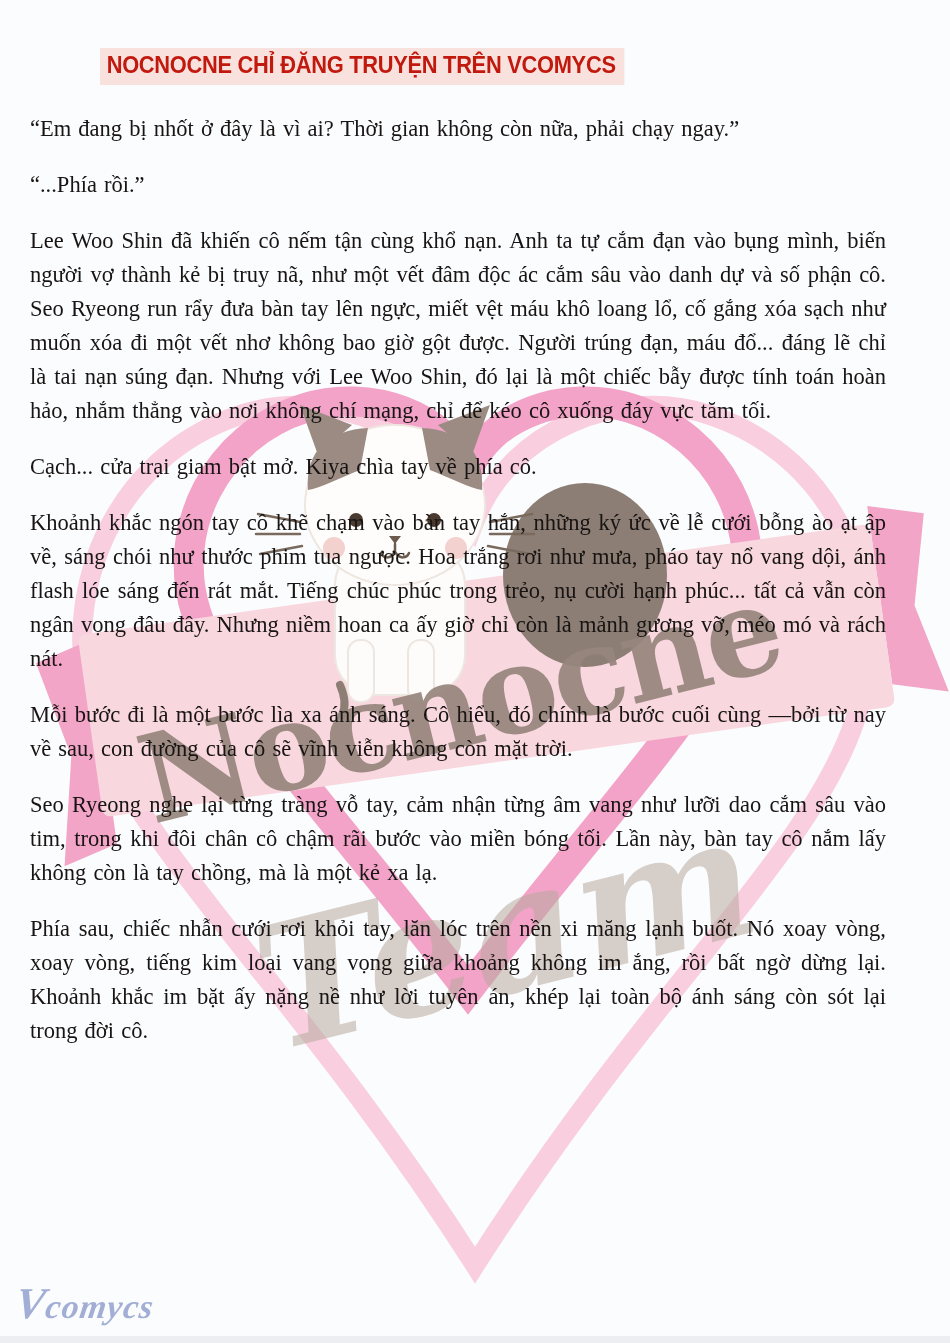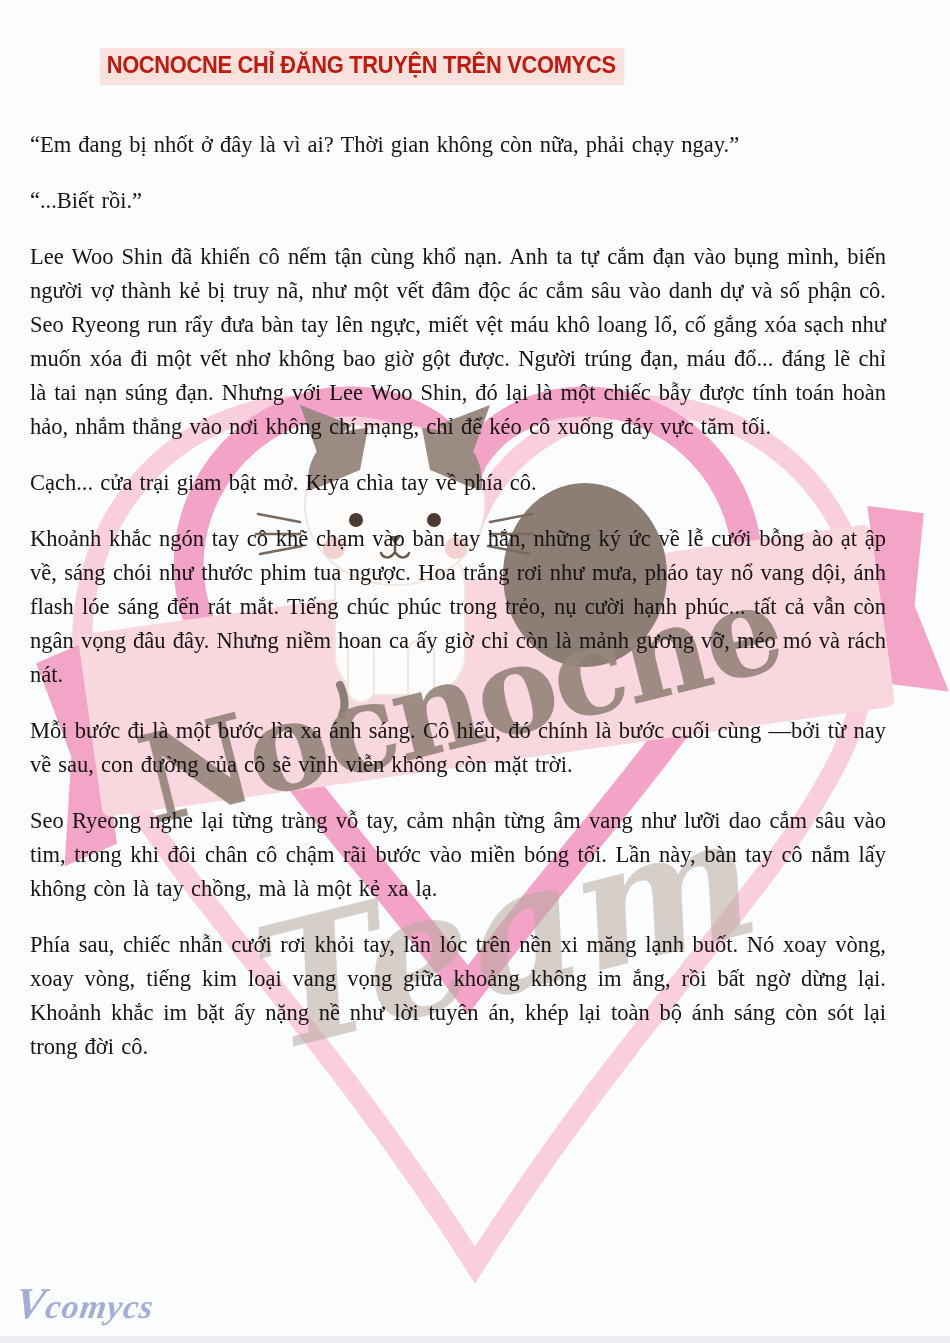--- a/index.html
+++ b/index.html
@@ -3,21 +3,21 @@
 <meta charset="utf-8">
 <style>
   html,body{margin:0;padding:0;}
   body{background:#e9eaee;font-family:"Liberation Serif","DejaVu Serif",serif;}
   .page{
     position:relative;width:950px;height:1343px;margin:0 auto;
     background:#fbfcfd;overflow:hidden;
   }
   .watermark{position:absolute;left:0;top:0;z-index:0;pointer-events:none;}
   .content{position:relative;z-index:1;}
-  .header{margin:48px 0 16px 100px;}
+  .header{margin:48px 0 0 100px;}
   .notice{
     display:inline-block;
     font-family:"Liberation Sans","DejaVu Sans",sans-serif;
     font-weight:700;font-size:23px;line-height:1.3;
     color:#c2190e;background:#f9e2de;
     padding:3px 9px 4px 7px;
     transform:scaleX(0.95);transform-origin:left center;
     letter-spacing:-0.3px;
   }
   article{padding:27px 64px 0 30px;}
@@ -89,21 +89,21 @@
     <text x="470" y="745" text-anchor="middle" font-family="DejaVu Serif, Liberation Serif, serif" font-weight="bold" font-size="122" letter-spacing="-3" fill="#97867d" opacity="0.92" transform="rotate(-14 470 745)">Nocnocne</text>
     <text x="520" y="990" text-anchor="middle" font-family="DejaVu Serif, Liberation Serif, serif" font-style="italic" font-weight="bold" font-size="170" fill="#b9aaa0" opacity="0.55" transform="rotate(-14 520 990)">Team</text>
   </svg>
 
   <div class="content">
     <div class="header">
       <span class="notice">NOCNOCNE CHỈ ĐĂNG TRUYỆN TRÊN VCOMYCS</span>
     </div>
     <article>
       <p>“Em đang bị nhốt ở đây là vì ai? Thời gian không còn nữa, phải chạy ngay.”</p>
-      <p>“...Biết rồi.”</p>
+      <p>“...Phía rồi.”</p>
       <p>Lee Woo Shin đã khiến cô nếm tận cùng khổ nạn. Anh ta tự cắm đạn vào bụng mình, biến người vợ thành kẻ bị truy nã, như một vết đâm độc ác cắm sâu vào danh dự và số phận cô. Seo Ryeong run rẩy đưa bàn tay lên ngực, miết vệt máu khô loang lổ, cố gắng xóa sạch như muốn xóa đi một vết nhơ không bao giờ gột được. Người trúng đạn, máu đổ... đáng lẽ chỉ là tai nạn súng đạn. Nhưng với Lee Woo Shin, đó lại là một chiếc bẫy được tính toán hoàn hảo, nhắm thẳng vào nơi không chí mạng, chỉ để kéo cô xuống đáy vực tăm tối.</p>
       <p>Cạch... cửa trại giam bật mở. Kiya chìa tay về phía cô.</p>
       <p>Khoảnh khắc ngón tay cô khẽ chạm vào bàn tay hắn, những ký ức về lễ cưới bỗng ào ạt ập về, sáng chói như thước phim tua ngược. Hoa trắng rơi như mưa, pháo tay nổ vang dội, ánh flash lóe sáng đến rát mắt. Tiếng chúc phúc trong trẻo, nụ cười hạnh phúc... tất cả vẫn còn ngân vọng đâu đây. Nhưng niềm hoan ca ấy giờ chỉ còn là mảnh gương vỡ, méo mó và rách nát.</p>
       <p>Mỗi bước đi là một bước lìa xa ánh sáng. Cô hiểu, đó chính là bước cuối cùng —bởi từ nay về sau, con đường của cô sẽ vĩnh viễn không còn mặt trời.</p>
       <p>Seo Ryeong nghe lại từng tràng vỗ tay, cảm nhận từng âm vang như lưỡi dao cắm sâu vào tim, trong khi đôi chân cô chậm rãi bước vào miền bóng tối. Lần này, bàn tay cô nắm lấy không còn là tay chồng, mà là một kẻ xa lạ.</p>
       <p>Phía sau, chiếc nhẫn cưới rơi khỏi tay, lăn lóc trên nền xi măng lạnh buốt. Nó xoay vòng, xoay vòng, tiếng kim loại vang vọng giữa khoảng không im ắng, rồi bất ngờ dừng lại. Khoảnh khắc im bặt ấy nặng nề như lời tuyên án, khép lại toàn bộ ánh sáng còn sót lại trong đời cô.</p>
     </article>
   </div>
 
   <div class="logo">Vcomycs</div>

